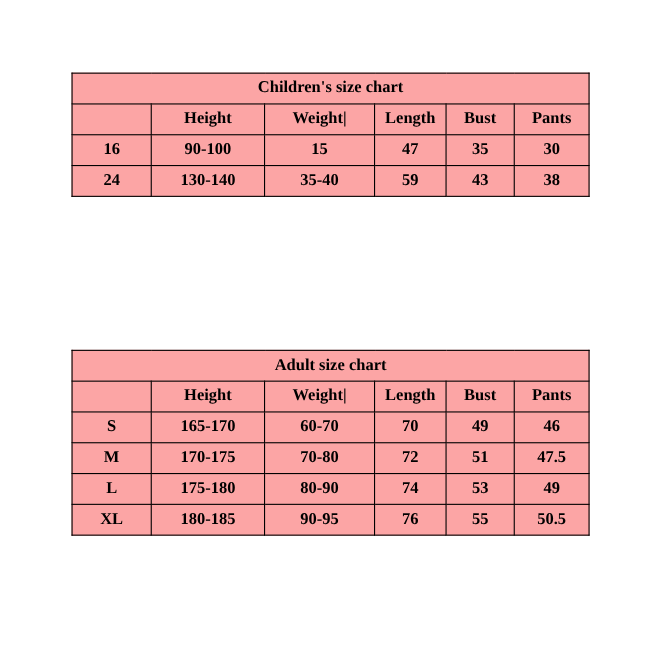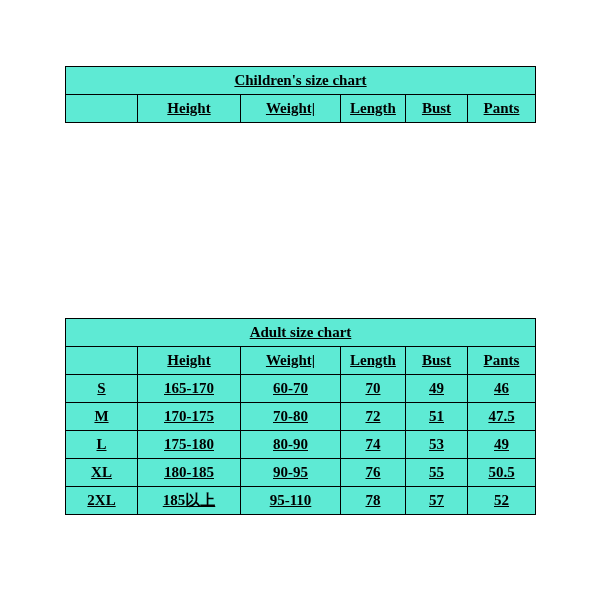--- a/index.html
+++ b/index.html
@@ -25,22 +25,21 @@
     left: 65px;
     width: 470px;
   }
   #children-block { top: 66px; }
   #adult-block { top: 318px; }
 
   table.size-table {
     width: 470px;
     border-collapse: collapse;
     table-layout: fixed;
-    background: #5eead4;
-    text-decoration: underline;
+    background: #fca5a5;
   }
   table.size-table td,
   table.size-table th {
     border: 1px solid #000000;
     text-align: center;
     vertical-align: middle;
     font-size: 15px;
     font-weight: bold;
     font-family: "Liberation Serif", serif;
     padding: 0;
@@ -80,20 +79,36 @@
         <tr>
           <td class="title-cell" colspan="6">Children's size chart</td>
         </tr>
         <tr>
           <td></td>
           <td>Height</td>
           <td>Weight|</td>
           <td>Length</td>
           <td>Bust</td>
           <td>Pants</td>
+        </tr>
+        <tr>
+          <td>16</td>
+          <td>90-100</td>
+          <td>15</td>
+          <td>47</td>
+          <td>35</td>
+          <td>30</td>
+        </tr>
+        <tr>
+          <td>24</td>
+          <td>130-140</td>
+          <td>35-40</td>
+          <td>59</td>
+          <td>43</td>
+          <td>38</td>
         </tr>
       </tbody>
     </table>
   </div>
 
   <div class="chart-block" id="adult-block">
     <table class="size-table">
       <colgroup>
         <col class="col-size">
           <col class="col-height">
@@ -139,25 +154,17 @@
           <td>49</td>
         </tr>
         <tr>
           <td>XL</td>
           <td>180-185</td>
           <td>90-95</td>
           <td>76</td>
           <td>55</td>
           <td>50.5</td>
         </tr>
-        <tr>
-          <td>2XL</td>
-          <td>185以上</td>
-          <td>95-110</td>
-          <td>78</td>
-          <td>57</td>
-          <td>52</td>
-        </tr>
       </tbody>
     </table>
   </div>
 
 </div>
 
 </body></html>

